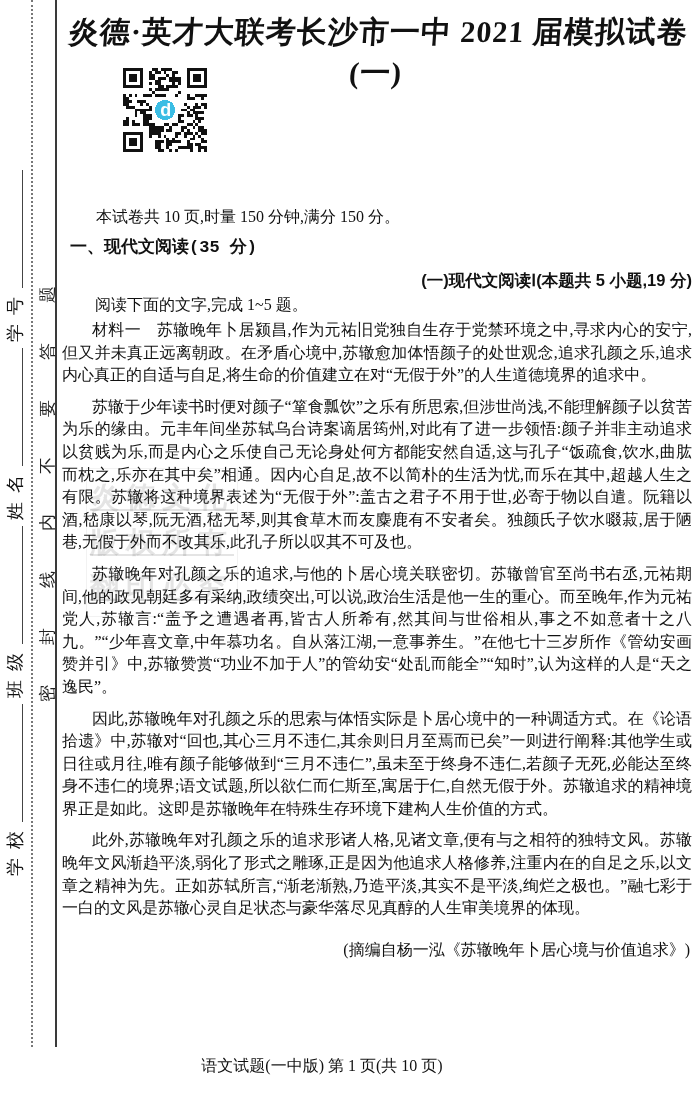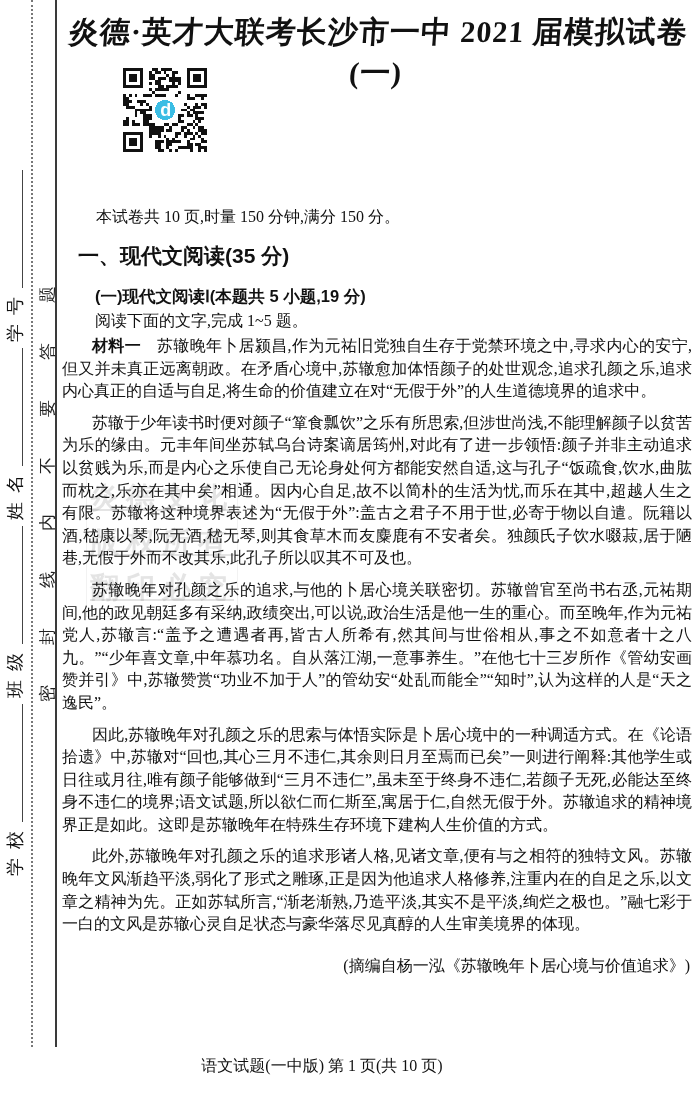--- a/index.html
+++ b/index.html
@@ -24,28 +24,28 @@
         letter-spacing:82px;white-space:nowrap;}
   .score-row{position:absolute;left:540px;top:170px;font-size:17px;font-weight:bold;white-space:nowrap;}
   .score-line{display:inline-block;width:100px;height:14px;border-bottom:1.5px solid #888;}
   
   .watermark{position:absolute;left:86px;top:468px;width:150px;padding:6px 0;
         color:rgba(90,90,90,0.16);font-size:29px;font-weight:bold;text-align:center;
         letter-spacing:7px;line-height:45px;border:1px solid rgba(0,0,0,0.05);z-index:0;text-decoration:underline;}
   
   .content{position:absolute;left:62px;top:206px;width:630px;z-index:1;font-size:16px;}
   .intro{text-indent:34px;line-height:22px;margin:0 0 6px 0;}
-  .h1{font-family:Liberation Sans, sans-serif;font-weight:bold;font-size:21px;
-        line-height:24px;margin:16px;}
+  .h1{font-family:Liberation Mono, monospace;font-weight:bold;font-size:17px;
+        line-height:24px;margin:8px;}
   .h2{font-family:"Liberation Sans", sans-serif;font-weight:bold;font-size:16.5px;
-        line-height:25px;margin:0;text-indent:33px;}
+        line-height:25px;margin:0;text-indent:33px;text-align:right;}
   .instruction{line-height:24px;margin:0 0 2px 0;text-indent:33px;}
   .body-p{line-height:22.6px;text-align:justify;text-indent:30px;margin:0 0 9px 0;}
   .body-p:last-of-type{margin-bottom:0;}
-  .material-label{font-weight:bold;margin-right:16px;}
+  .material-label{font-weight:normal;margin-right:16px;}
   .citation{text-align:right;line-height:22px;margin-top:19px;padding-right:2px;}
   .footer{position:absolute;left:62px;top:1056px;width:520px;text-align:center;font-size:16px;z-index:1;}
 </style>
 </head>
 <body>
 
 <div class="page">
 
   <div class="dotted-line"></div>
   <div class="solid-line"></div>

